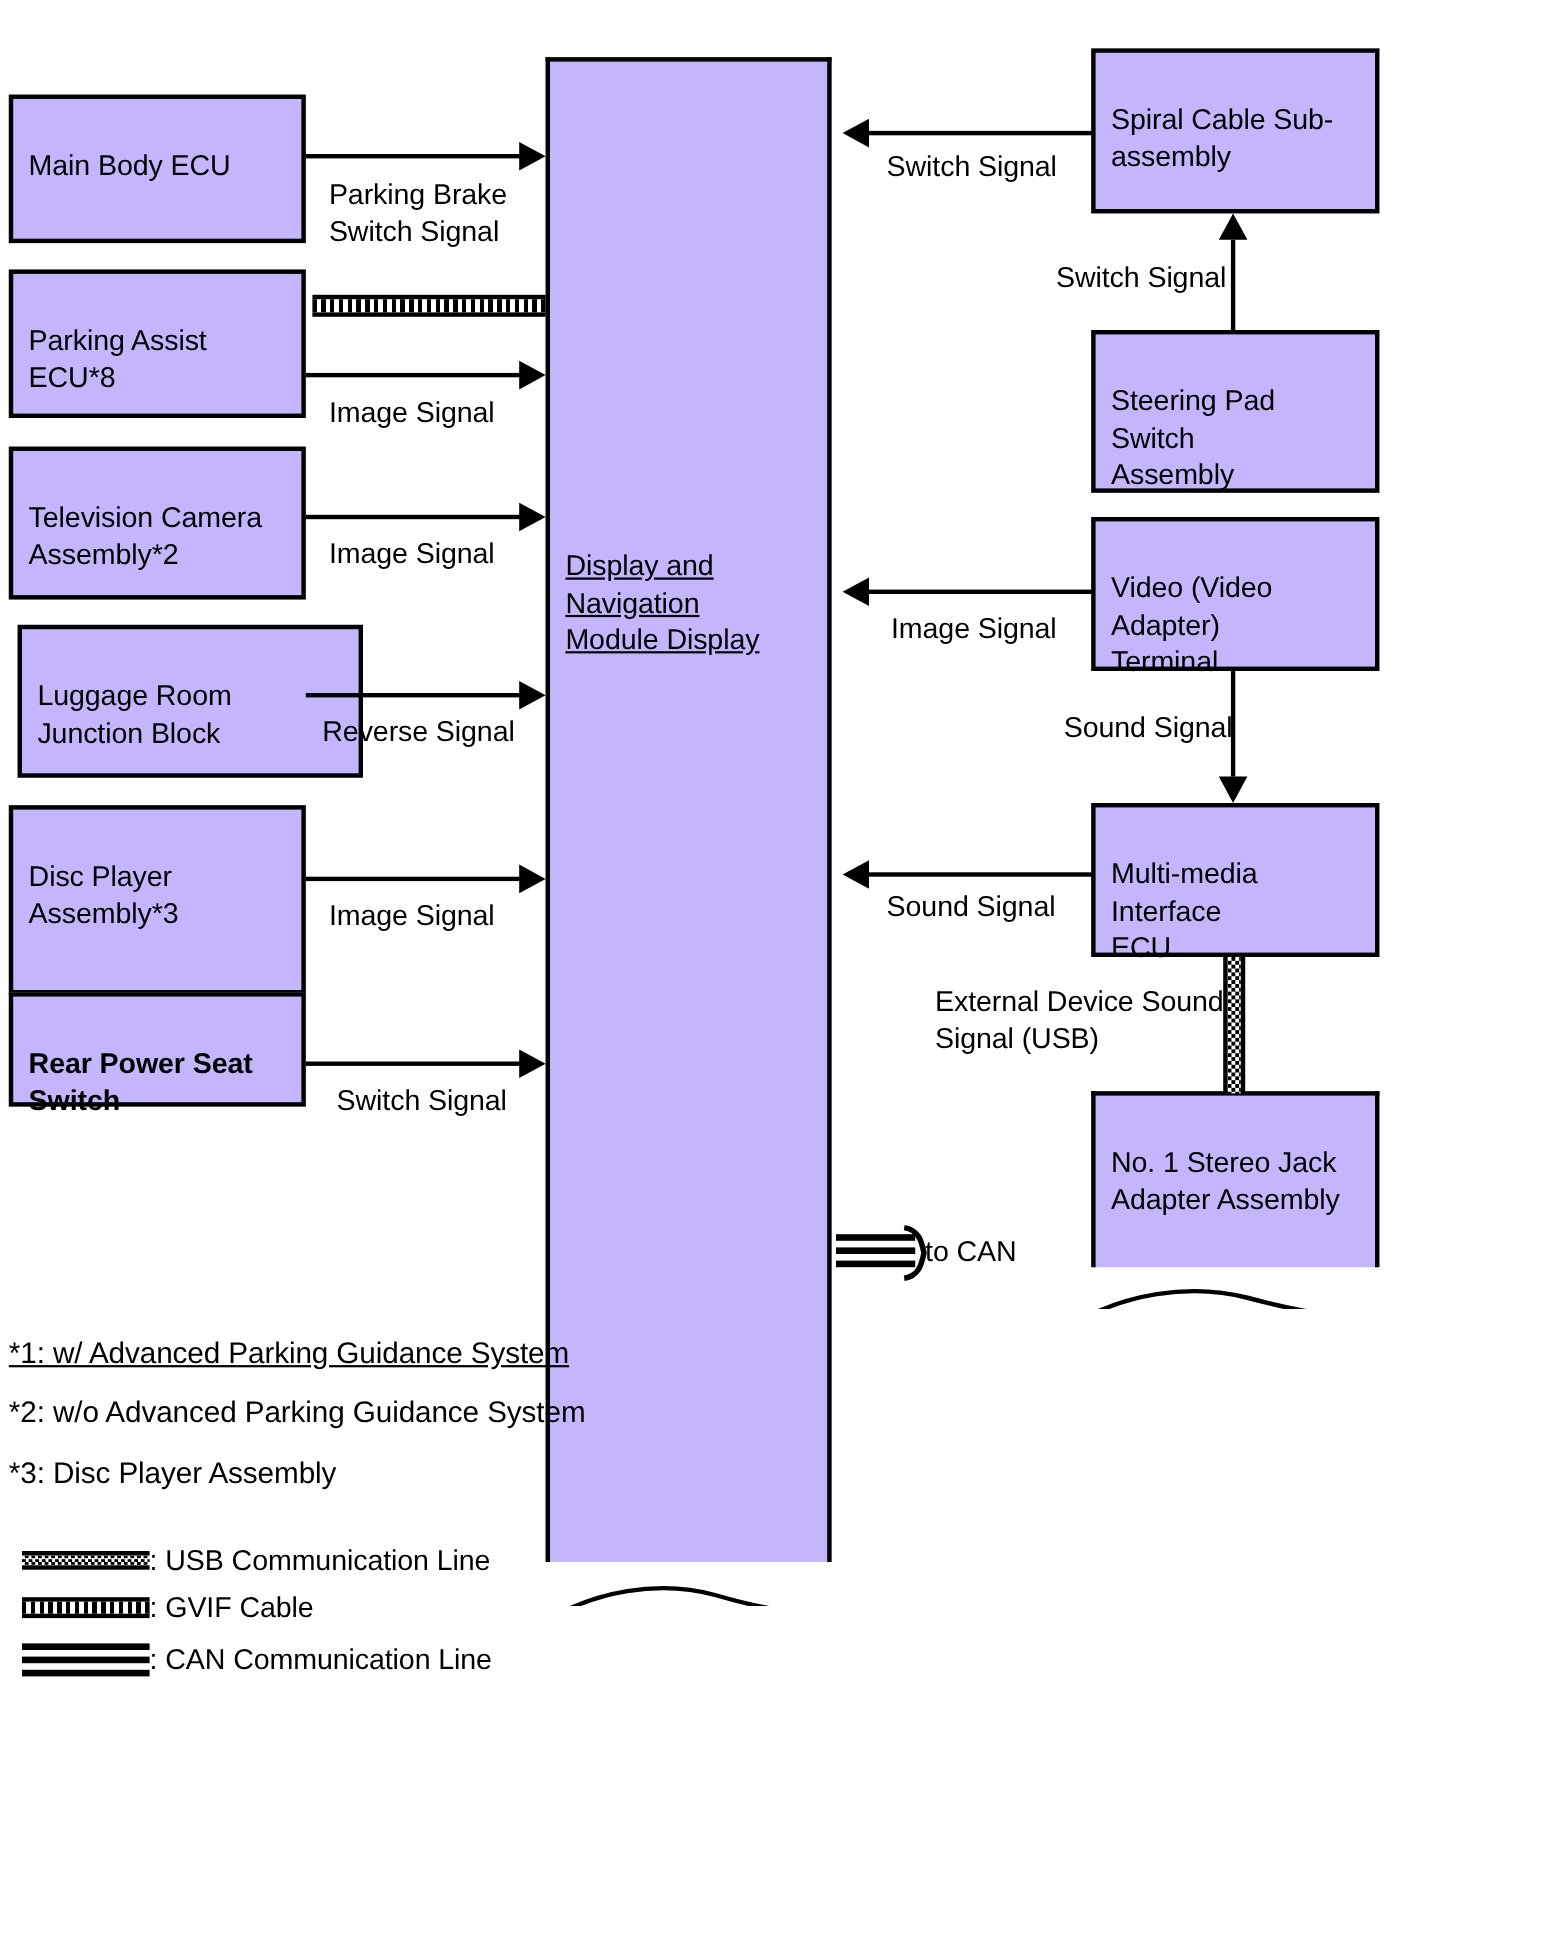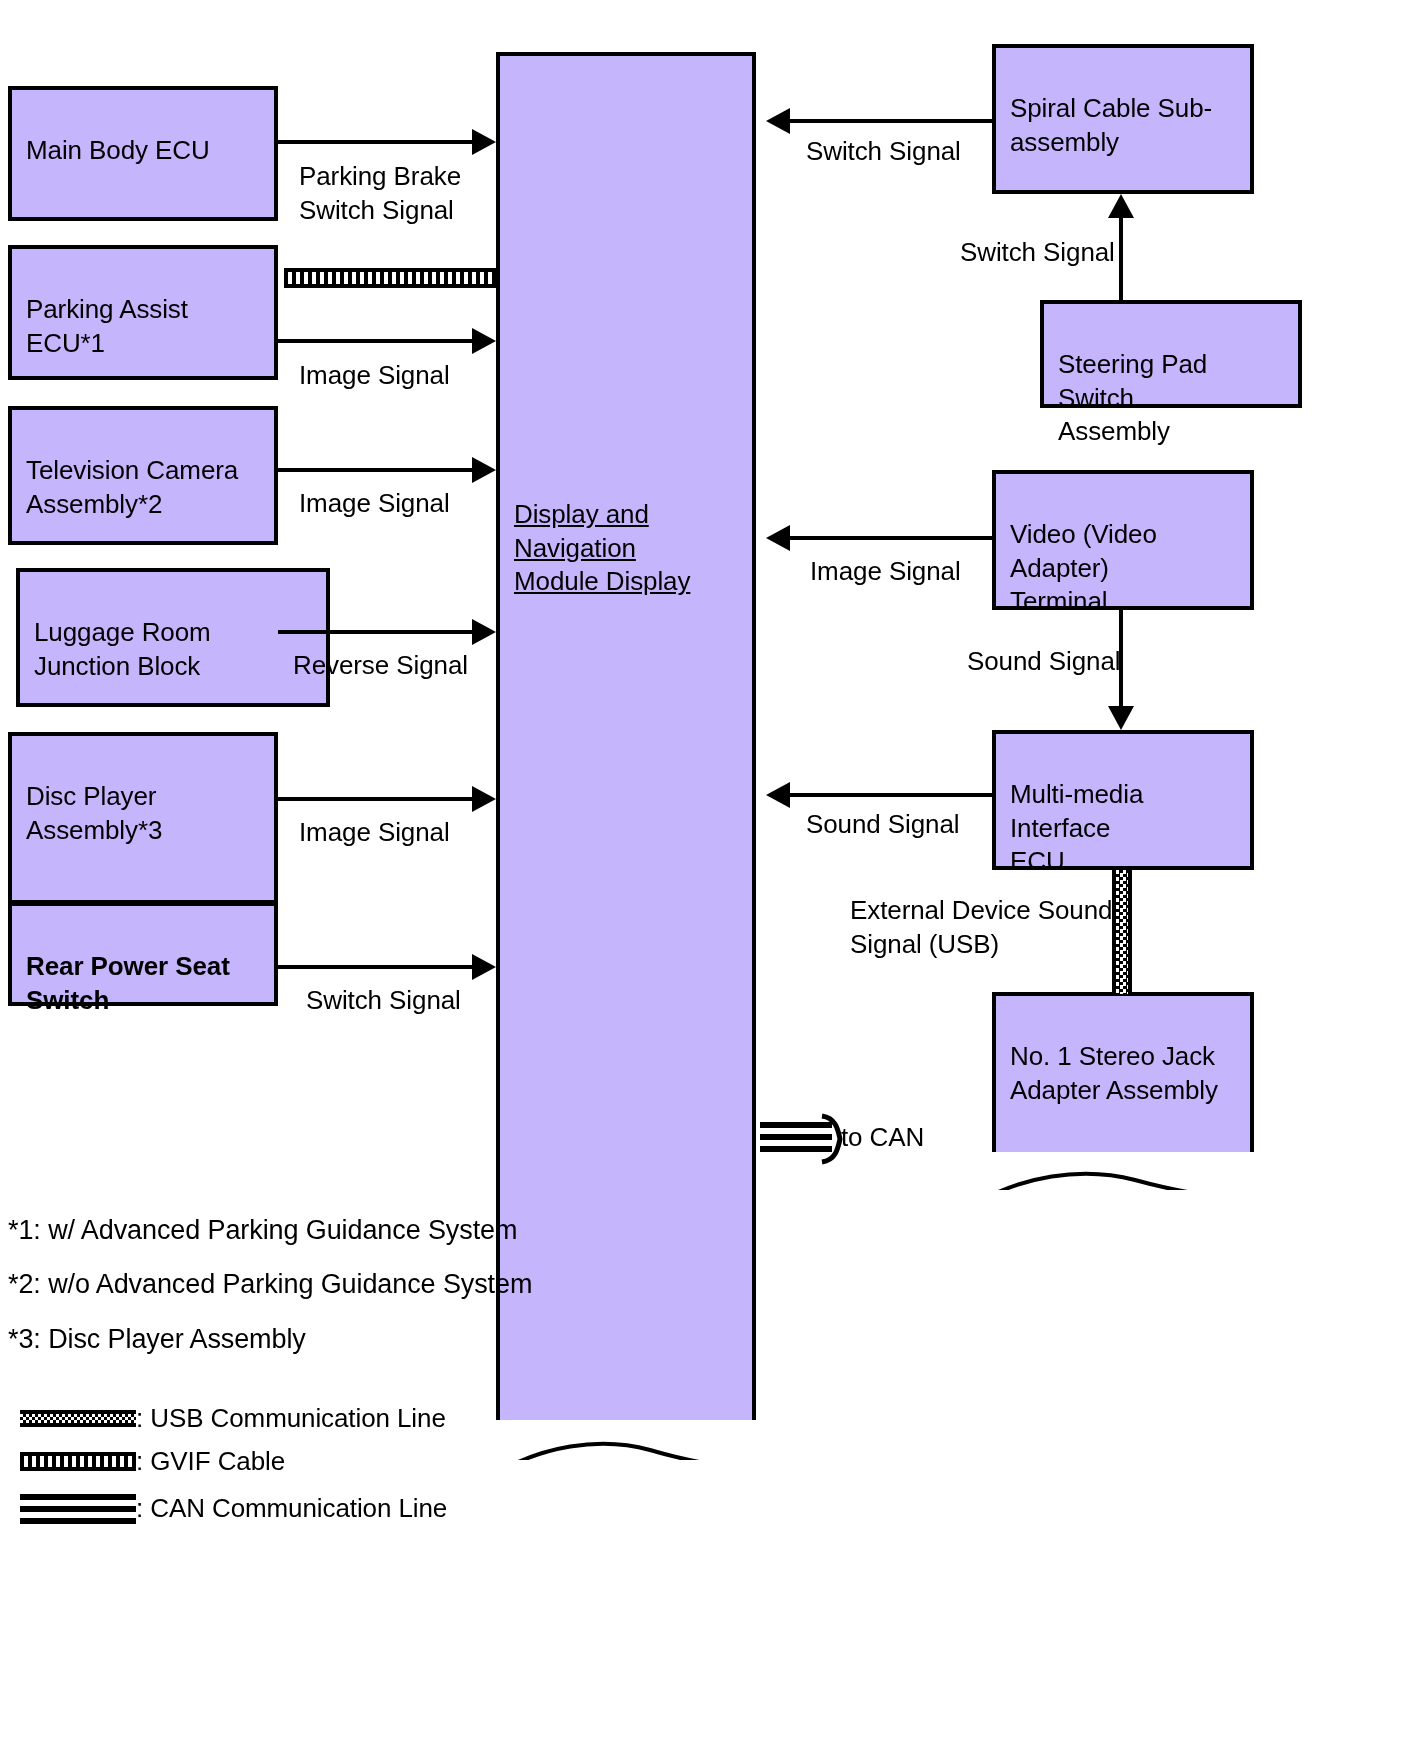--- a/index.html
+++ b/index.html
@@ -97,21 +97,21 @@
 </head>
 <body>
 
 <div id="stage">
 
   <div class="box" style="left:8px; top:86px; width:270px; height:135px;">
     <span>Main Body ECU</span>
   </div>
 
   <div class="box" style="left:8px; top:245px; width:270px; height:135px;">
-    <span>Parking Assist ECU*1</span>
+    <span>Parking Assist ECU*8</span>
   </div>
 
   <div class="box" style="left:8px; top:406px; width:270px; height:139px;">
     <span>Television Camera
 Assembly*2</span>
   </div>
 
   <div class="box" style="left:16px; top:568px; width:314px; height:139px;">
     <span>Luggage Room
 Junction Block</span>
@@ -135,21 +135,21 @@
 
   <svg class="wave" style="left:470px; top:1380px; width:320px; height:80px;" viewBox="0 0 320 80">
     <path d="M 22 96 C 70 66, 130 56, 180 70 C 228 84, 268 90, 312 88" fill="none" stroke="#000" stroke-width="4"></path>
   </svg>
 
   <div class="box" style="left:992px; top:44px; width:262px; height:150px;">
     <span>Spiral Cable Sub-
 assembly</span>
   </div>
 
-  <div class="box" style="left:992px; top:300px; width:262px; height:108px;margin-left:48px;">
+  <div class="box" style="left:992px; top:300px; width:262px; height:148px;">
     <span>Steering Pad Switch
 Assembly</span>
   </div>
 
   <div class="box" style="left:992px; top:470px; width:262px; height:140px;">
     <span>Video (Video Adapter)
 Terminal</span>
   </div>
 
   <div class="box" style="left:992px; top:730px; width:262px; height:140px;">
@@ -220,21 +220,21 @@
   <div class="can-h" style="left:760px; top:1122px; width:72px;">
     <i></i>
       <i></i>
       <i></i>
   </div>
   <svg class="curly" style="left:818px; top:1112px; width:30px; height:54px;" viewBox="0 0 30 54">
     <path d="M 4 4 C 18 6, 20 18, 22 27 C 20 36, 18 48, 4 50" fill="none" stroke="#000" stroke-width="5"></path>
   </svg>
   <div class="cap" style="left:841px; top:1121px;">to CAN</div>
 
-  <div class="note" style="left:8px; top:1215px;">*1: w/ Advanced Parking Guidance System</div>
+  <div class="note" style="left:8px; top:1215px;text-decoration:underline;">*1: w/ Advanced Parking Guidance System</div>
   <div class="note" style="left:8px; top:1269px;">*2: w/o Advanced Parking Guidance System</div>
   <div class="note" style="left:8px; top:1324px;">*3: Disc Player Assembly</div>
 
   <div class="legend-row" style="left:20px; top:1403px;">
     <span class="sw-usb"></span>
     <span class="legend-label">: USB Communication Line</span>
   </div>
 
   <div class="legend-row" style="left:20px; top:1446px;">
     <span class="sw-gvif"></span>

